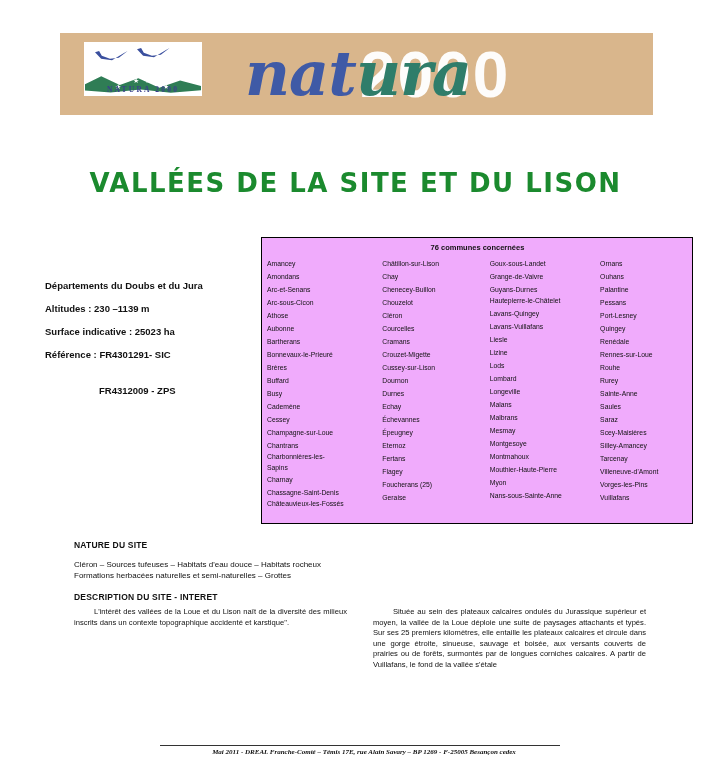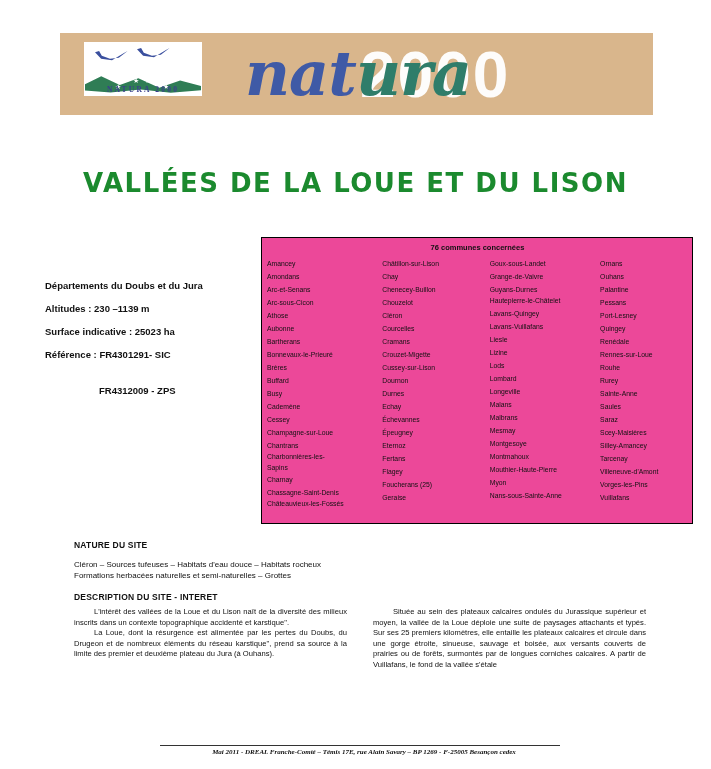--- a/index.html
+++ b/index.html
@@ -152,21 +152,21 @@
   .id-block .indent { display: block; padding-left: 54px; }
 
   
   .communes-box {
     position: absolute;
     left: 261px;
     top: 237px;
     width: 432px;
     height: 287px;
     border: 1px solid #000;
-    background: #ec4899;
+    background: #f0abfc;
     box-sizing: border-box;
     padding: 3px 4px 0 5px;
   }
   .communes-title {
     text-align: center;
     font-size: 7.5px;
     font-weight: bold;
     margin: 2px 0 5px 0;
     color: #111;
   }
@@ -272,21 +272,21 @@
       <div class="logo-caption">NATURA 2000</div>
     </div>
 
     <div class="year-2000">2000</div>
 
     <div class="natura-word"><span>nat</span><span class="tail">ura</span></div>
 
   </div>
 </div>
 
-<div class="site-title">VALLÉES DE LA LOUE ET DU LISON</div>
+<div class="site-title">VALLÉES DE LA SITE ET DU LISON</div>
 
 <div class="id-block">
   <div class="line">Départements du Doubs et du Jura</div>
   <div class="line">Altitudes : 230 –1139 m</div>
   <div class="line">Surface indicative : 25023 ha</div>
   <div class="line last">Référence : FR4301291- SIC</div>
   <div class="line last">
     <span class="indent">FR4312009 - ZPS</span>
   </div>
 </div>
@@ -385,21 +385,20 @@
 <div class="section sec-lines" id="nature-body">
   <div>Cléron – Sources tufeuses – Habitats d'eau douce – Habitats rocheux</div>
   <div>Formations herbacées naturelles et semi-naturelles – Grottes</div>
 </div>
 
 <div class="section sec-head" id="desc-head">DESCRIPTION DU SITE - INTERET</div>
 
 <div class="two-col">
   <div class="col">
     <p>L'intérêt des vallées de la Loue et du Lison naît de la diversité des milieux inscrits dans un contexte topographique accidenté et karstique".</p>
-    <p>La Loue, dont la résurgence est alimentée par les pertes du Doubs, du Drugeon et de nombreux éléments du réseau karstique", prend sa source à la limite des premier et deuxième plateau du Jura (à Ouhans).</p>
   </div>
   <div class="col">
     <p>Située au sein des plateaux calcaires ondulés du Jurassique supérieur et moyen, la vallée de la Loue déploie une suite de paysages attachants et typés. Sur ses 25 premiers kilomètres, elle entaille les plateaux calcaires et circule dans une gorge étroite, sinueuse, sauvage et boisée, aux versants couverts de prairies ou de forêts, surmontés par de longues corniches calcaires. A partir de Vuillafans, le fond de la vallée s'étale</p>
   </div>
 </div>
 
 <div class="footer-rule"></div>
 <div class="footer-text">Mai 2011 - DREAL Franche-Comté – Témis 17E, rue Alain Savary – BP 1269 - F-25005 Besançon cedex</div>
 
 </body></html>

